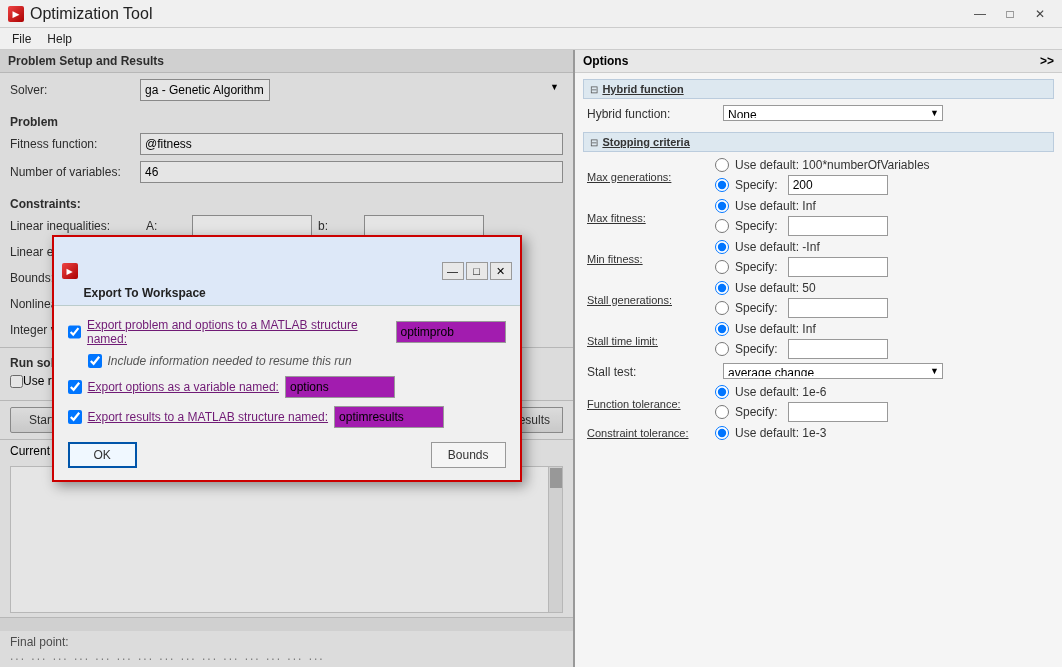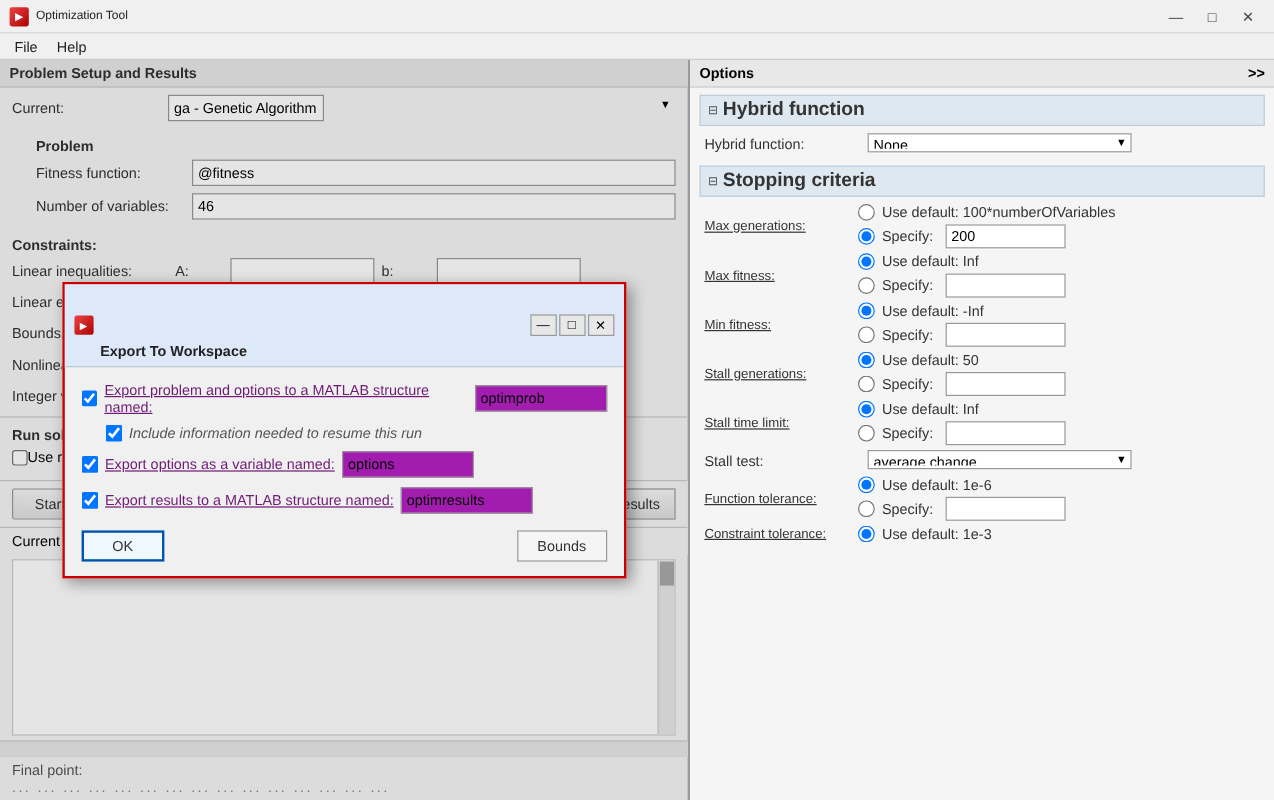--- a/index.html
+++ b/index.html
@@ -10,21 +10,21 @@
       background: #f0f0f0;
       height: 28px;
       display: flex;
       align-items: center;
       padding: 0 8px;
       border-bottom: 1px solid #ccc;
       justify-content: space-between;
     }
     .title-bar-left { display: flex; align-items: center; gap: 6px; }
     .title-bar-icon { width: 16px; height: 16px; background: linear-gradient(135deg, #e44, #a00); border-radius: 2px; display: flex; align-items: center; justify-content: center; color: white; font-size: 9px; }
-    .title-bar-title { font-size: 10px; color: #222; }
+    .title-bar-title { font-size: 16px; color: #222; }
     .title-bar-controls { display: flex; gap: 2px; }
     .title-bar-btn { width: 28px; height: 22px; border: none; background: transparent; cursor: pointer; display: flex; align-items: center; justify-content: center; font-size: 12px; color: #444; }
 
     
     .menu-bar {
       height: 22px;
       background: #f0f0f0;
       display: flex;
       align-items: center;
       padding: 0 4px;
@@ -134,21 +134,21 @@
       display: flex;
       align-items: center;
       gap: 4px;
       background: #dde8f0;
       padding: 3px 6px;
       margin-bottom: 6px;
       border: 1px solid #bcd;
       cursor: pointer;
     }
     .collapse-icon { font-size: 10px; color: #555; }
-    .options-section-title { font-weight: bold; color: #333; font-size: 16px; }
+    .options-section-title { font-weight: bold; color: #333; font-size: 11px; text-decoration: underline; }
 
     .options-row { display: flex; align-items: center; margin-bottom: 5px; padding: 0 4px; gap: 6px; }
     .options-label { min-width: 130px; color: #333; }
     .options-select-wrapper { width: 220px; position: relative; }
     .options-select-wrapper::after { content: '▼'; position: absolute; right: 4px; top: 3px; font-size: 9px; pointer-events: none; }
     .options-select { width: 100%; height: 16px; border: 1px solid #999; background: white; padding: 2px 4px; appearance: none; }
     .radio-row { display: flex; align-items: center; gap: 6px; }
     .radio-input { width: 14px; height: 14px; }
     .radio-label { color: #333; }
     .radio-text-input { width: 100px; height: 20px; border: 1px solid #999; background: white; padding: 2px 4px; margin-left: 4px; }
@@ -234,30 +234,30 @@
 </div>
 
 <div class="main-container">
 
   <div class="left-panel">
 
     <div class="panel-header">Problem Setup and Results</div>
 
     <div class="form-section" style="padding-bottom:2px;">
       <div class="form-row">
-        <span class="form-label">Current:</span>
+        <span class="form-label">Solver:</span>
         <div class="form-select-wrapper">
           <select class="form-select">
             <option>ga - Genetic Algorithm</option>
           </select>
         </div>
       </div>
     </div>
 
-    <div class="form-section" style="padding-top:2px; padding-bottom:2px;margin-left:20px;">
+    <div class="form-section" style="padding-top:2px; padding-bottom:2px;">
       <div class="section-title">Problem</div>
       <div class="form-row">
         <span class="form-label">Fitness function:</span>
         <input class="form-input" type="text" value="@fitness" style="">
       </div>
       <div class="form-row">
         <span class="form-label">Number of variables:</span>
         <input class="form-input" type="text" value="46" style="">
       </div>
     </div>

